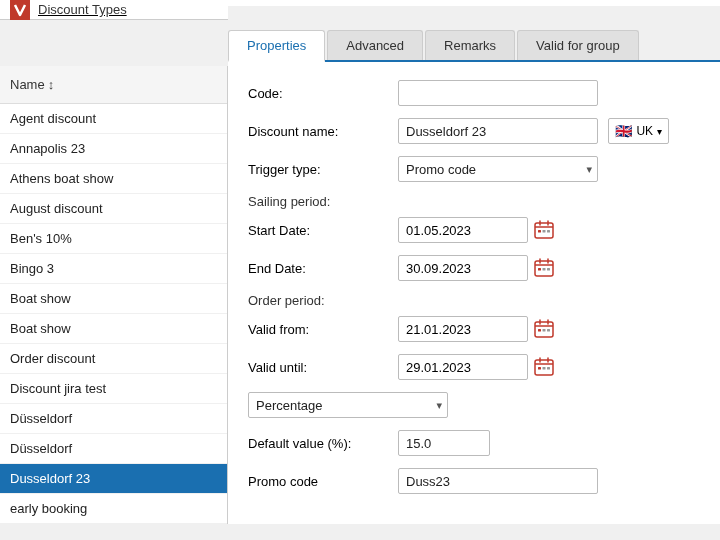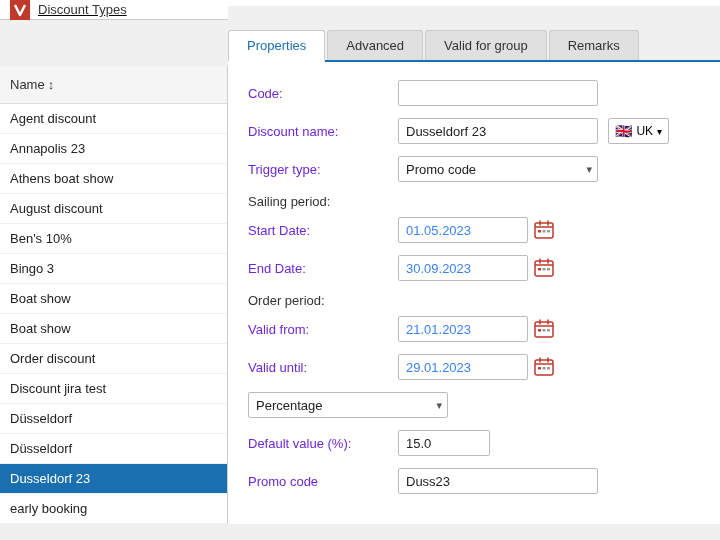--- a/index.html
+++ b/index.html
@@ -132,21 +132,21 @@
       overflow-y: auto;
     }
     .form-row {
       display: flex;
       align-items: center;
       margin-bottom: 12px;
       gap: 10px;
     }
     .form-label {
       width: 140px;
-      color: #6d28d9;
+      color: #000000;
       font-size: 13px;
       text-align: left;
       flex-shrink: 0;
     }
     .form-section-label {
       font-size: 13px;
       color: #333;
       font-weight: 500;
       margin-bottom: 8px;
       margin-top: 4px;
@@ -176,21 +176,21 @@
       display: flex;
       align-items: center;
       gap: 4px;
     }
     .date-input {
       border: 1px solid #bbb;
       border-radius: 2px;
       padding: 4px 7px;
       font-size: 13px;
       background: #fff;
-      color: #3b82f6;
+      color: #000000;
       height: 26px;
       width: 130px;
     }
     .cal-icon {
       width: 24px;
       height: 24px;
       display: flex;
       align-items: center;
       justify-content: center;
       cursor: pointer;
@@ -274,22 +274,22 @@
         <div class="list-item selected">Dusseldorf 23</div>
         <div class="list-item">early booking</div>
       </div>
   </div>
 
   <div class="right-panel">
 
     <div class="tabs">
     <div class="tab active">Properties</div>
         <div class="tab">Advanced</div>
+        <div class="tab">Remarks</div>
         <div class="tab">Valid for group</div>
-        <div class="tab">Remarks</div>
       </div>
 
     <div class="form-area">
 
       <div class="form-row">
         <span class="form-label">Code:</span>
         <input class="form-input code" type="text" value="" style="">
       </div>
 
       <div class="form-row">

